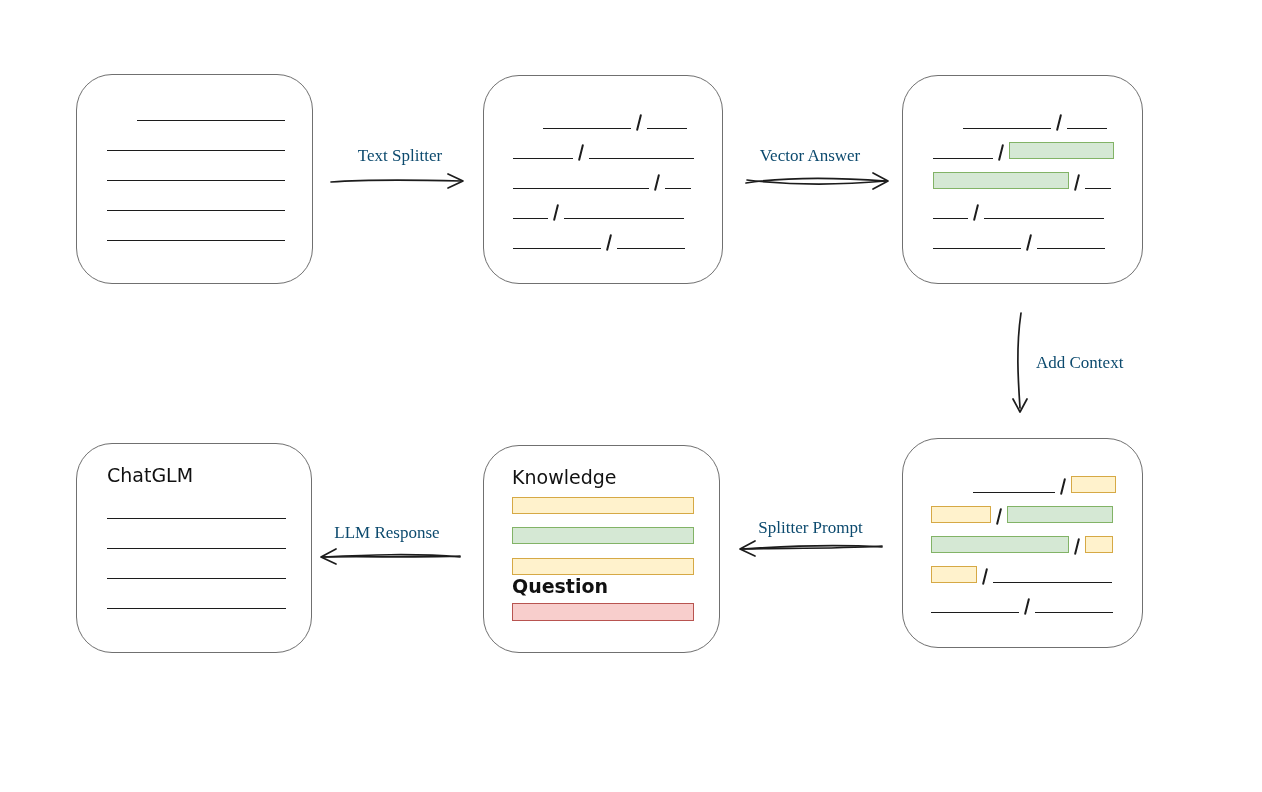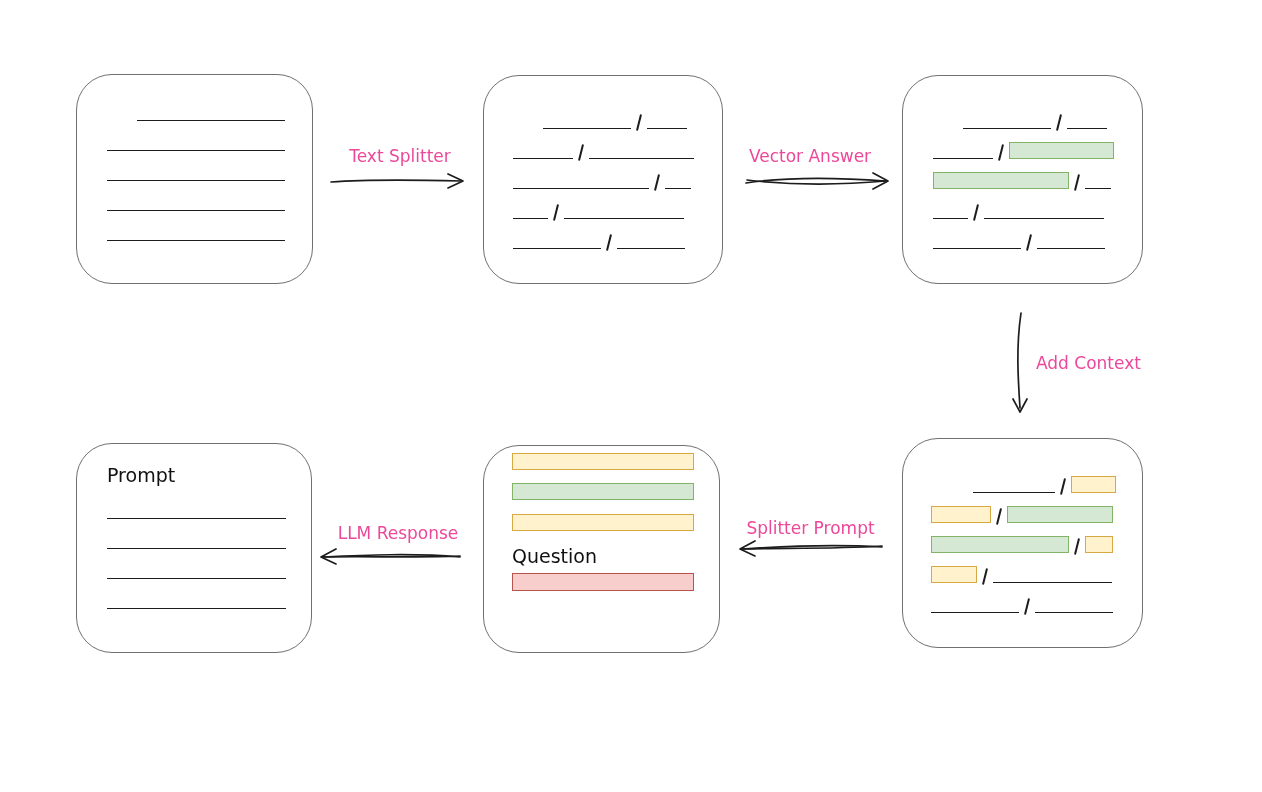--- a/index.html
+++ b/index.html
@@ -21,26 +21,26 @@
   .row.lbl{align-items:flex-start;font-size:19px;line-height:23px;color:#111;}
   .seg{box-sizing:border-box;flex:0 0 auto;}
   .seg.gap{height:1px;}
   .seg.line{height:0;border-bottom:1.7px solid var(--stroke,#1c1c1c);}
   .seg.slash{width:2.2px;height:17px;background:var(--stroke,#1c1c1c);border-radius:1px;
              transform:rotate(14deg);margin:0 7px -2px 7px;}
   .seg.green{height:17px;background:var(--green-fill,#d5e8d4);border:1.5px solid var(--green-border,#82b366);}
   .seg.yellow{height:17px;background:var(--yellow-fill,#fff2cc);border:1.5px solid var(--yellow-border,#d6a945);}
   .seg.red{height:17px;background:var(--red-fill,#f8cecc);border:1.5px solid var(--red-border,#b85450);}
 
-  .arrow-label{position:absolute;font-size:17px;text-align:center;color:#ec4899;white-space:nowrap;}
+  .arrow-label{position:absolute;font-size:17px;text-align:center;color:#0c4a6e;white-space:nowrap;font-family:Liberation Serif, serif;}
   .l-ts{left:325px;top:146px;width:150px;}
   .l-vs{left:735px;top:146px;width:150px;}
   .l-ac{left:1036px;top:353px;text-align:center;}
   .l-gp{left:733px;top:518px;width:155px;}
-  .l-lr{left:328px;top:523px;width:140px;}
+  .l-lr{left:317px;top:523px;width:140px;}
 
   .footer{position:absolute;left:776px;top:685px;width:400px;text-align:center;
           font-size:18px;color:#111;white-space:nowrap;}
 </style>
 </head>
 <body>
 
 <div class="canvas">
 
   <svg class="arrows">
@@ -169,37 +169,38 @@
         <div class="seg line" style="width: 119px;"></div>
       </div>
       <div class="row" style="height: 30px;">
         <div class="seg line" style="width: 88px;"></div>
         <div class="seg slash"></div>
         <div class="seg line" style="width: 78px;"></div>
       </div>
     </div>
 
   <div class="box b5">
+      <div class="row lbl" style="height: 24px; margin-top: 20px;">Knowledge</div>
       <div class="row" style="height: 17px; margin-top: 7px;">
         <div class="seg yellow" style="width: 182px; height: 17px;"></div>
       </div>
       <div class="row" style="height: 17px; margin-top: 13px;">
         <div class="seg green" style="width: 182px; height: 17px;"></div>
       </div>
       <div class="row" style="height: 17px; margin-top: 14px;">
         <div class="seg yellow" style="width: 182px; height: 17px;"></div>
       </div>
-      <div class="row lbl" style="height: 24px; margin-top: 14px;">Question</div>
+      <div class="row lbl" style="height: 24px; margin-top: 0; font-weight: bold;">Question</div>
       <div class="row" style="height: 18px; margin-top: 4px;">
         <div class="seg red" style="width: 182px; height: 18px;"></div>
       </div>
     </div>
 
   <div class="box b6">
-      <div class="row lbl" style="height: 24px; margin-top: 20px;">Prompt</div>
+      <div class="row lbl" style="height: 24px; margin-top: 20px;">ChatGLM</div>
       <div class="row" style="height: 31px;">
         <div class="seg line" style="width: 179px;"></div>
       </div>
       <div class="row" style="height: 30px;">
         <div class="seg line" style="width: 179px;"></div>
       </div>
       <div class="row" style="height: 30px;">
         <div class="seg line" style="width: 179px;"></div>
       </div>
       <div class="row" style="height: 30px;">

